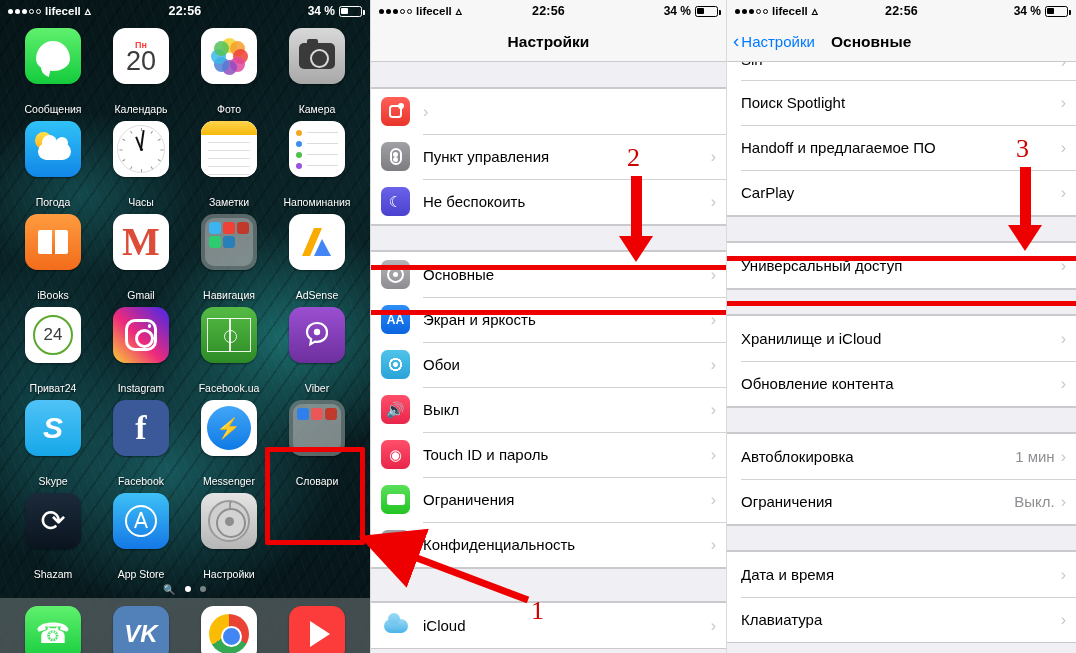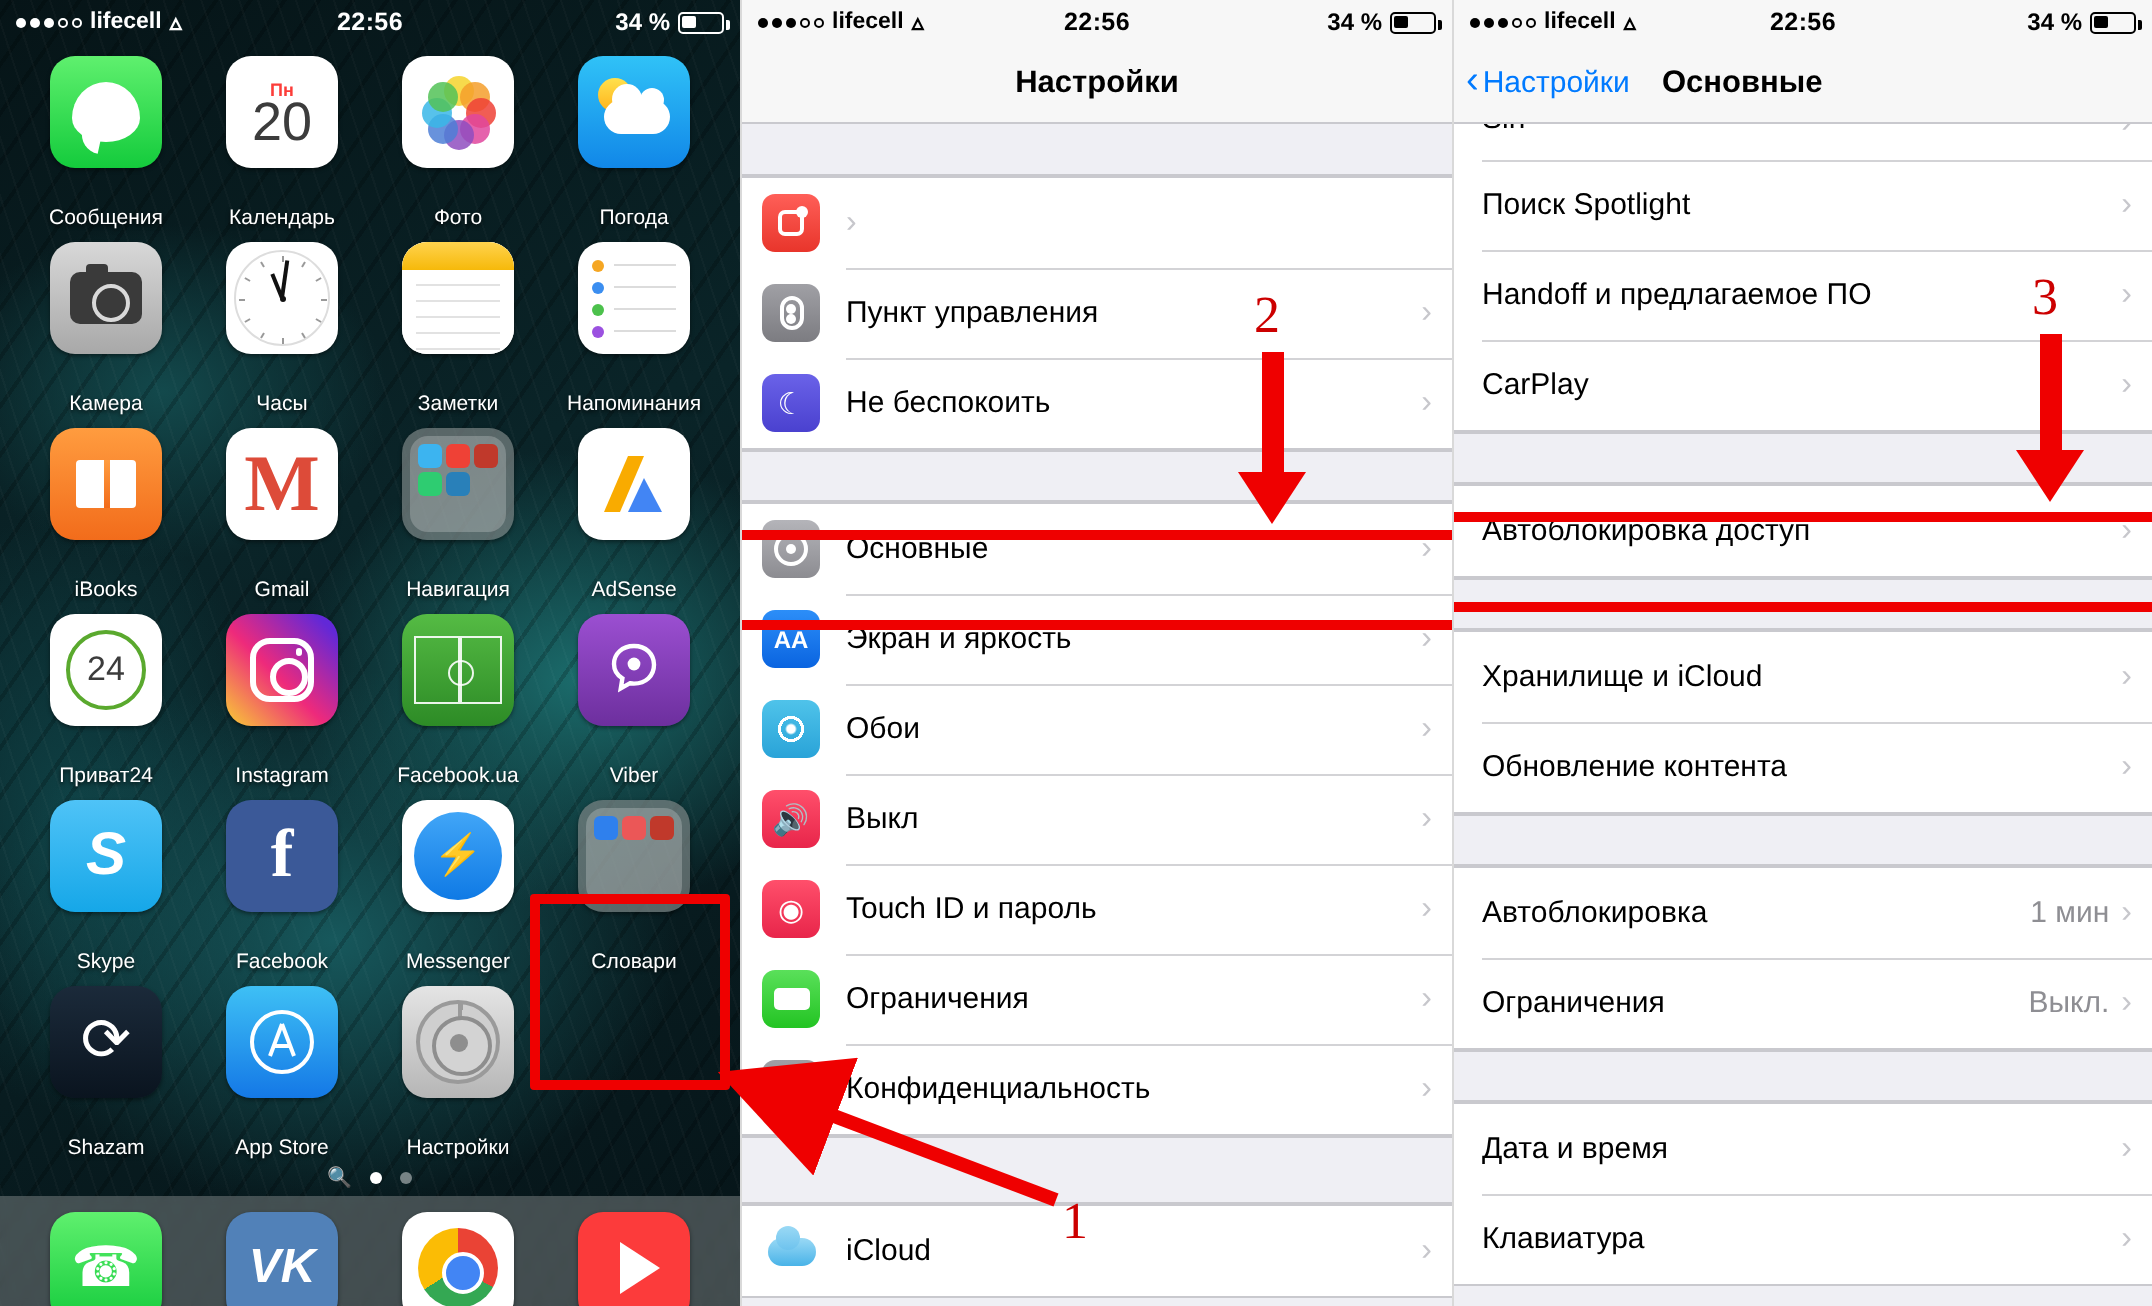--- a/index.html
+++ b/index.html
@@ -323,32 +323,32 @@
             <span style="background:#e0479e;transform:translate(8px,8px)"></span>
             <span style="background:#8f4ec0;transform:translate(0,11px)"></span>
             <span style="background:#4d7fd6;transform:translate(-8px,8px)"></span>
             <span style="background:#39b7e8;transform:translate(-11px,0)"></span>
             <span style="background:#52c257;transform:translate(-8px,-8px)"></span>
           </div>
         </div>
         <div class="lbl">Фото</div>
       </div>
       <div class="app">
+        <div class="tile t-camera">
+            <div class="cam"></div>
+          </div>
+        <div class="lbl">Камера</div>
+      </div>
+
+      <div class="app">
         <div class="tile t-weather">
             <div class="sun"></div>
             <div class="cloud"></div>
           </div>
         <div class="lbl">Погода</div>
-      </div>
-
-      <div class="app">
-        <div class="tile t-camera">
-            <div class="cam"></div>
-          </div>
-        <div class="lbl">Камера</div>
       </div>
       <div class="app">
         <div class="tile t-clock">
           <div class="clockface">
             <span class="tk" style="transform:rotate(0deg)"></span>
               <span class="tk" style="transform:rotate(30deg)"></span>
             <span class="tk" style="transform:rotate(60deg)"></span>
               <span class="tk" style="transform:rotate(90deg)"></span>
             <span class="tk" style="transform:rotate(120deg)"></span>
               <span class="tk" style="transform:rotate(150deg)"></span>
@@ -736,21 +736,21 @@
         <div class="row noicon">
           <div class="rowlabel">CarPlay</div>
           <div class="chevron">›</div>
         </div>
       </div>
 
       <div class="gap"></div>
 
       <div class="group">
         <div class="row noicon">
-          <div class="rowlabel">Автоблокировка доступ</div>
+          <div class="rowlabel">Универсальный доступ</div>
           <div class="chevron">›</div>
         </div>
       </div>
 
       <div class="gap"></div>
 
       <div class="group">
         <div class="row noicon">
           <div class="rowlabel">Хранилище и iCloud</div>
           <div class="chevron">›</div>

